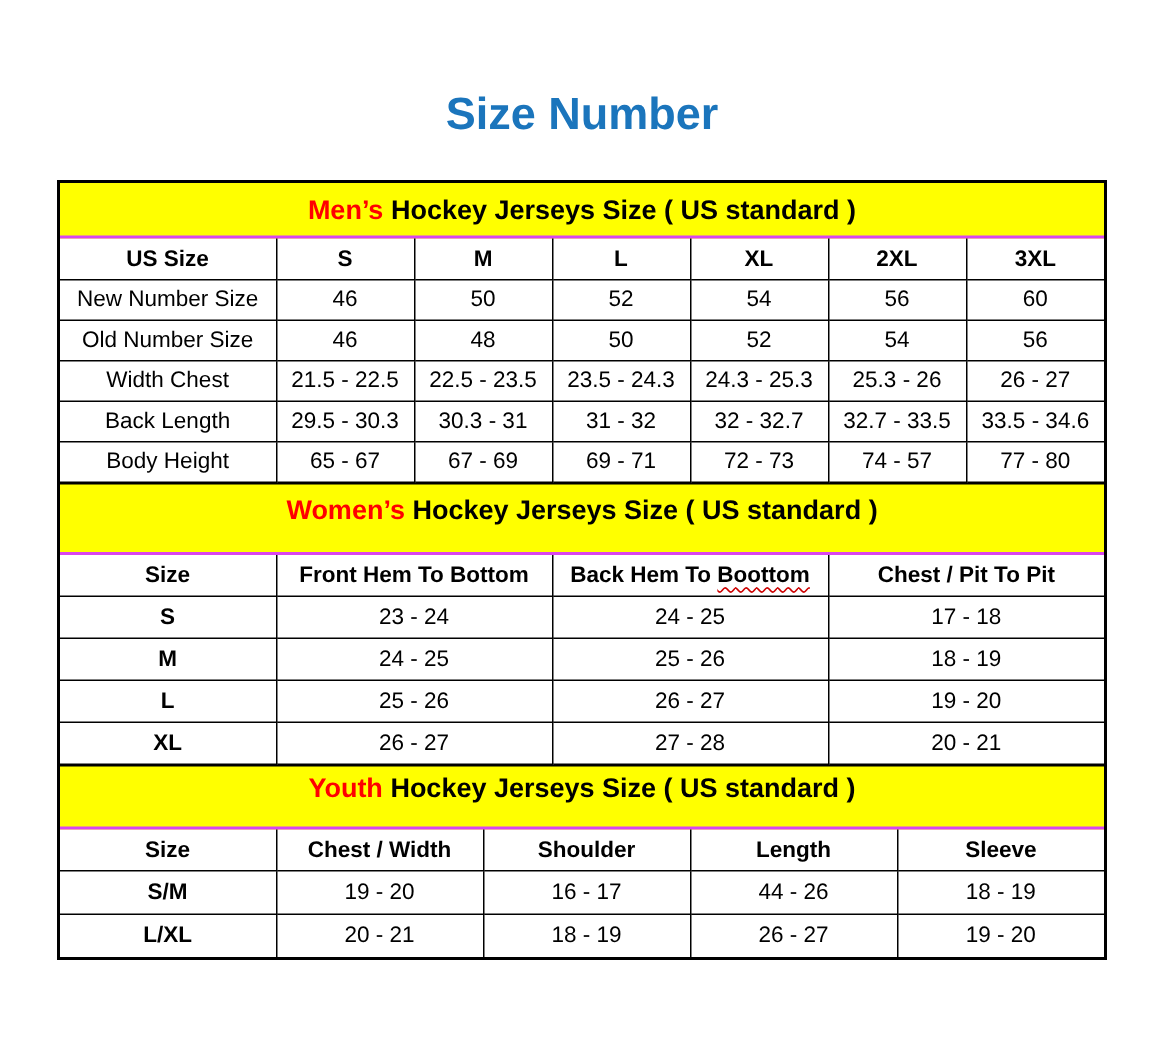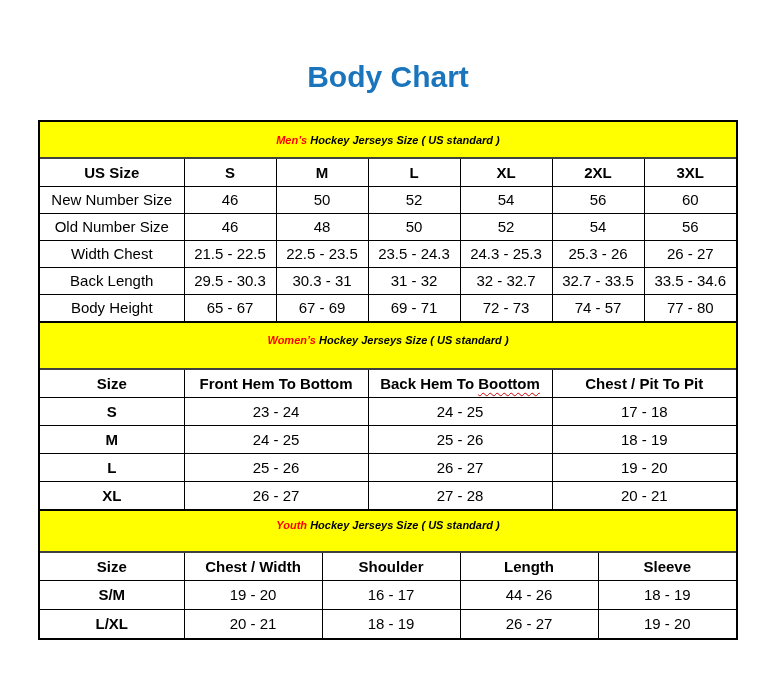--- a/index.html
+++ b/index.html
@@ -22,24 +22,23 @@
   }
   .chart-wrap {
     width: 700px;
     margin: 26px 0 0 38px;
     border: 2px solid #000;
   }
   .band {
     background: var(--band-yellow, #FFFF00);
     text-align: center;
     font-weight: bold;
-    font-size: 11px;
-    border-bottom: 2px solid #404040;
+    font-size: 18px;
+    border-bottom: 2px solid #d946ef;
     white-space: pre;
-    font-style: italic;
   }
   .mens   .band { height: 37px; line-height: 37px; }
   .womens .band, .youth .band { border-top: 1px solid #000; }
   .womens .band { height: 48px; line-height: 34px; }
   .youth  .band { height: 43px; line-height: 29px; }
   .hl { color: var(--accent-red, #FF0000); }
   table.sizes {
     width: 100%;
     border-collapse: collapse;
     table-layout: fixed;
@@ -68,21 +67,21 @@
     text-decoration-style: wavy;
     text-decoration-color: #CC0000;
     text-decoration-thickness: 1px;
     text-underline-offset: 3px;
     text-decoration-skip-ink: none;
   }
 </style>
 </head>
 <body>
 
-<h1 class="page-title">Body Chart</h1>
+<h1 class="page-title">Size Number</h1>
 
 <div class="chart-wrap">
     <section class="section mens">
       <div class="band"><span class="hl">Men’s</span> Hockey Jerseys Size ( US standard )</div>
       <table class="sizes">
         <colgroup>
           <col style="width: 144px;">
           <col>
           <col>
           <col>

